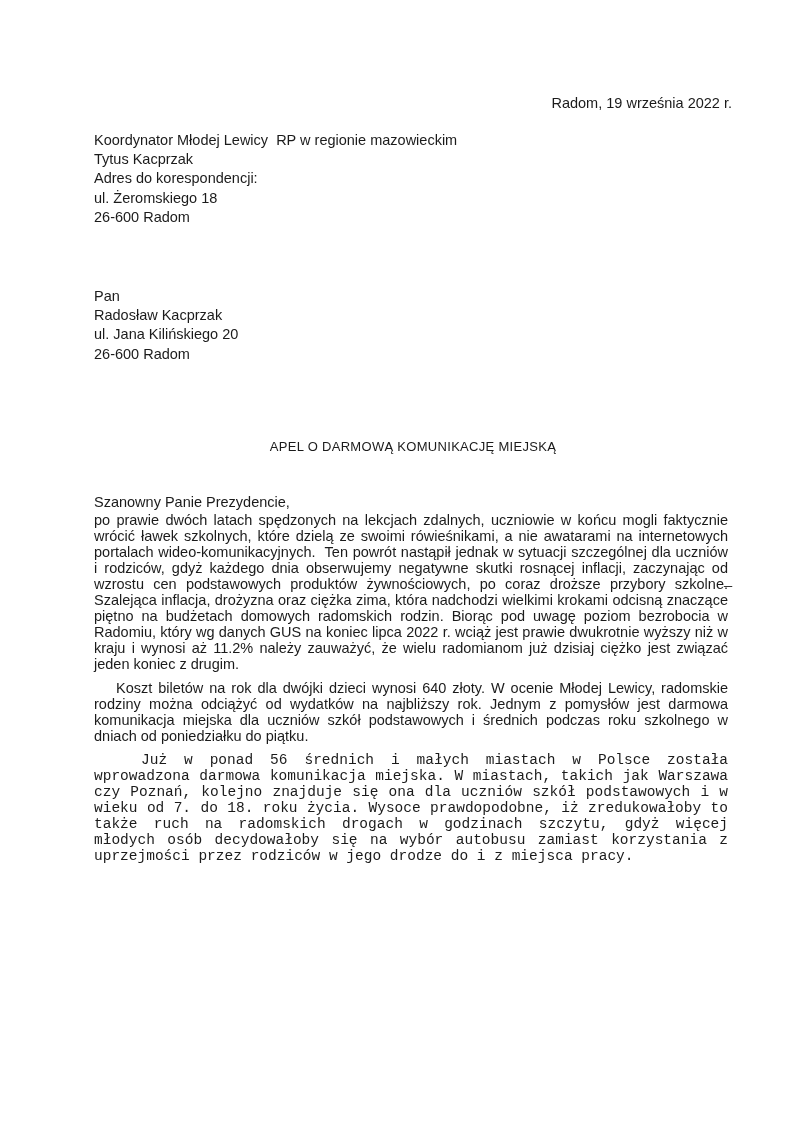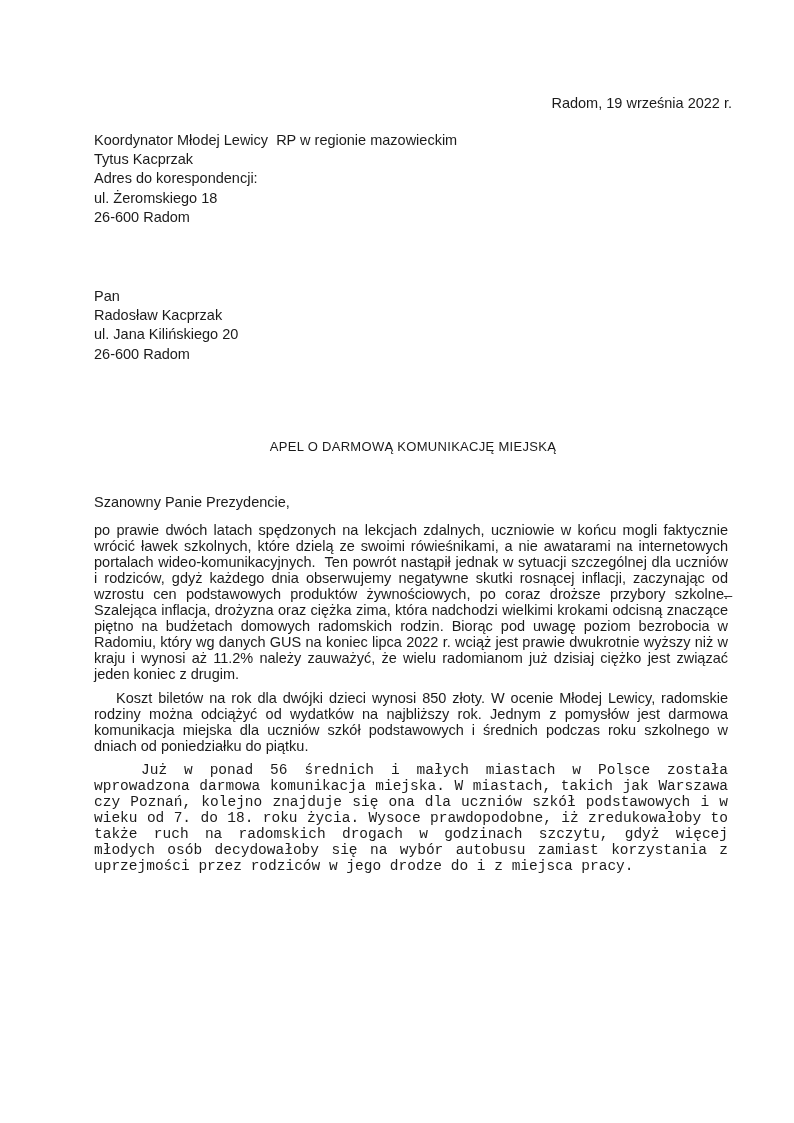--- a/index.html
+++ b/index.html
@@ -45,21 +45,20 @@
     font-size: 13px;
     font-weight: 400;
     text-align: center;
     letter-spacing: 0.3px;
     line-height: 26px;
     margin: 0 0 33px 0;
     color: #1b1b1b;
   }
   .salutation {
     line-height: 19px;
-    margin-bottom: 10px;
     white-space: pre-wrap;
   }
   .para {
     margin: 0 4px 8px 0;
     line-height: 16px;
     text-align: justify;
     white-space: pre-wrap;
   }
   .indent-small { text-indent: 22px; }
   .indent-tab   { text-indent: 47px; font-family: Liberation Mono, monospace; }
@@ -84,16 +83,16 @@
     <div class="addr-line">Radosław Kacprzak</div>
     <div class="addr-line">ul. Jana Kilińskiego 20</div>
     <div class="addr-line">26-600 Radom</div>
   </div>
 
   <h1 class="letter-title">APEL O DARMOWĄ KOMUNIKACJĘ MIEJSKĄ</h1>
 
   <div class="salutation">Szanowny Panie Prezydencie,</div>
 
   <p class="para">po prawie dwóch latach spędzonych na lekcjach zdalnych, uczniowie w końcu mogli faktycznie wrócić ławek szkolnych, które dzielą ze swoimi rówieśnikami, a nie awatarami na internetowych portalach wideo-komunikacyjnych.  Ten powrót nastąpił jednak w sytuacji szczególnej dla uczniów i rodziców, gdyż każdego dnia obserwujemy negatywne skutki rosnącej inflacji, zaczynając od wzrostu cen podstawowych produktów żywnościowych, po coraz droższe przybory szkolne.̶ Szalejąca inflacja, drożyzna oraz ciężka zima, która nadchodzi wielkimi krokami odcisną znaczące piętno na budżetach domowych radomskich rodzin. Biorąc pod uwagę poziom bezrobocia w Radomiu, który wg danych GUS na koniec lipca 2022 r. wciąż jest prawie dwukrotnie wyższy niż w kraju i wynosi aż 11.2% należy zauważyć, że wielu radomianom już dzisiaj ciężko jest związać jeden koniec z drugim.</p>
-  <p class="para indent-small">Koszt biletów na rok dla dwójki dzieci wynosi 850 złoty. W ocenie Młodej Lewicy, radomskie rodziny można odciążyć od wydatków na najbliższy rok. Jednym z pomysłów jest darmowa komunikacja miejska dla uczniów szkół podstawowych i średnich podczas roku szkolnego w dniach od poniedziałku do piątku.</p>
+  <p class="para indent-small">Koszt biletów na rok dla dwójki dzieci wynosi 640 złoty. W ocenie Młodej Lewicy, radomskie rodziny można odciążyć od wydatków na najbliższy rok. Jednym z pomysłów jest darmowa komunikacja miejska dla uczniów szkół podstawowych i średnich podczas roku szkolnego w dniach od poniedziałku do piątku.</p>
   <p class="para indent-tab">Już w ponad 56 średnich i małych miastach w Polsce została wprowadzona darmowa komunikacja miejska. W miastach, takich jak Warszawa czy Poznań, kolejno znajduje się ona dla uczniów szkół podstawowych i w wieku od 7. do 18. roku życia. Wysoce prawdopodobne, iż zredukowałoby to także ruch na radomskich drogach w godzinach szczytu, gdyż więcej młodych osób decydowałoby się na wybór autobusu zamiast korzystania z uprzejmości przez rodziców w jego drodze do i z miejsca pracy.</p>
 
 </div>
 
 </body></html>

